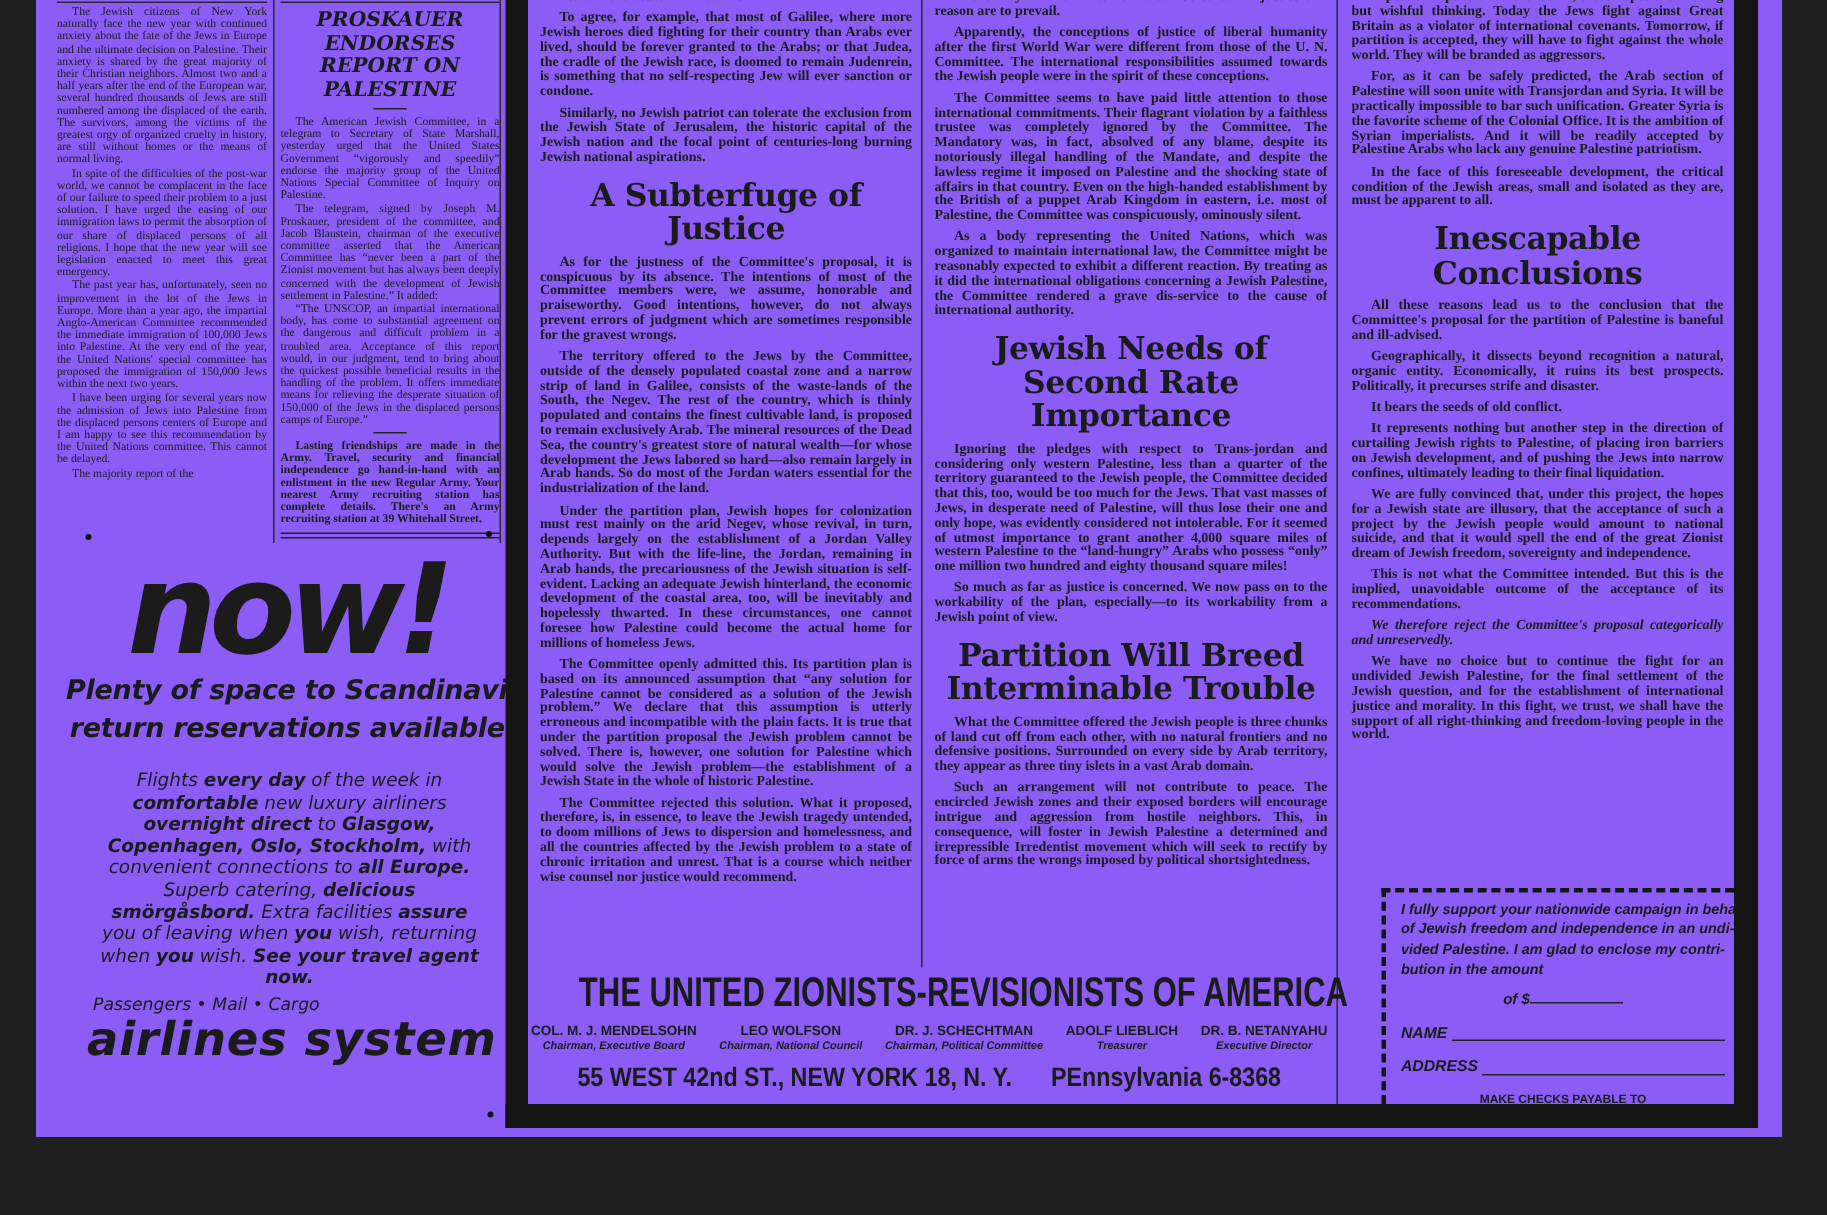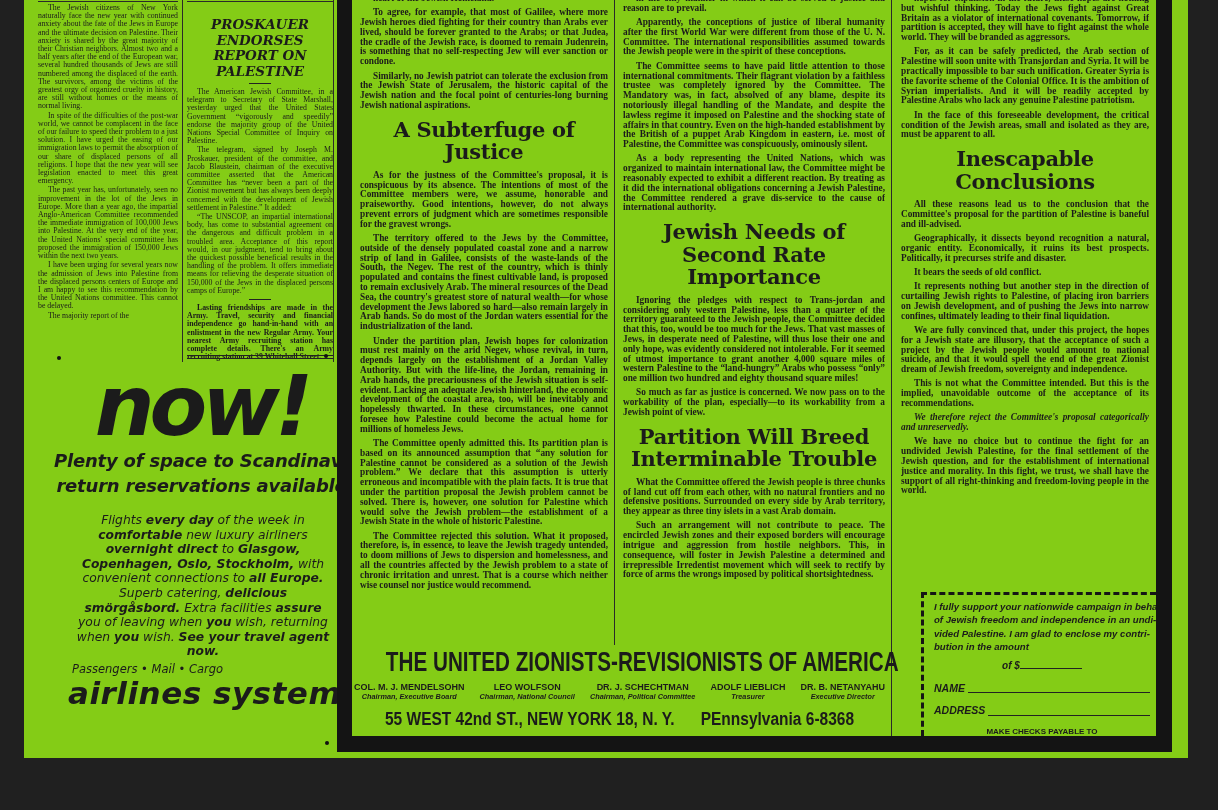--- a/index.html
+++ b/index.html
@@ -1,44 +1,44 @@
 <!DOCTYPE html>
 <html><head>
 <meta charset="utf-8">
 <style>
   * { margin:0; padding:0; box-sizing:border-box; }
   html,body { width:1218px; height:810px; }
   body { background:#202020; position:relative; overflow:hidden;
          font-family:"Liberation Serif", serif; color:#1b1b1b; }
 
   .paper { position:absolute; left:24px; top:0; width:1164px; height:758px;
-           background:#84cc16; overflow:hidden; }
+           background:#8b5cf6; overflow:hidden; }
 
   .rule-h { position:absolute; height:1px; background:#2a2a2a; }
   .rule-v { position:absolute; width:1px; background:#2a2a2a; }
   .dot { position:absolute; width:4px; height:4px; border-radius:50%; background:#111; }
 
   
   .colA { position:absolute; left:14px; top:4px; width:140px; height:352px; overflow:hidden;
           font-size:7.8px; line-height:8.2px; text-align:justify; }
-  .colB { position:absolute; left:163px; top:14px; width:146px; height:358px; overflow:hidden;
+  .colB { position:absolute; left:163px; top:3px; width:146px; height:358px; overflow:hidden;
           font-size:7.8px; line-height:8.2px; text-align:justify; }
   .para { text-indent:10px; margin-bottom:1px; }
   .noindent { text-indent:0; }
   .italic { font-style:italic; }
 
   .proskauer-head { font-family:"DejaVu Serif", serif; font-weight:bold; font-style:italic;
                     font-size:13.5px; line-height:15.5px; text-align:center; margin:3px 0 4px; }
   .divider { width:22px; height:1px; background:#222; margin:4px auto 4px; }
   .army { font-weight:bold; text-indent:10px; text-align:justify; }
   .double-rule { position:absolute; left:163px; top:355px; width:146px; height:4px;
                  border-top:1px solid #222; border-bottom:1px solid #222; }
 
   
-  .sas { position:absolute; left:30px; top:370px; width:295px; height:376px; overflow:hidden;
+  .sas { position:absolute; left:20px; top:370px; width:295px; height:376px; overflow:hidden;
          font-family:"DejaVu Sans", sans-serif; font-style:italic; }
   .sas-now { font-size:84px; font-weight:bold; letter-spacing:-5px; text-align:center;
              line-height:72px; height:78px; }
   .sas-tag { font-size:18px; font-weight:bold; text-align:center; line-height:25px;
              letter-spacing:-0.2px; white-space:nowrap; }
   .sas-body { font-size:12.3px; line-height:14.6px; margin:15px 0 0 18px; width:262px;text-align:center; }
   .sas-body .b { font-weight:bold; }
   .sas-services { font-size:11.5px; margin:3px 0 0 18px; }
   .sas-brand { font-size:31px; font-weight:bold; line-height:34px; margin-left:14px;
                letter-spacing:0.5px; }

